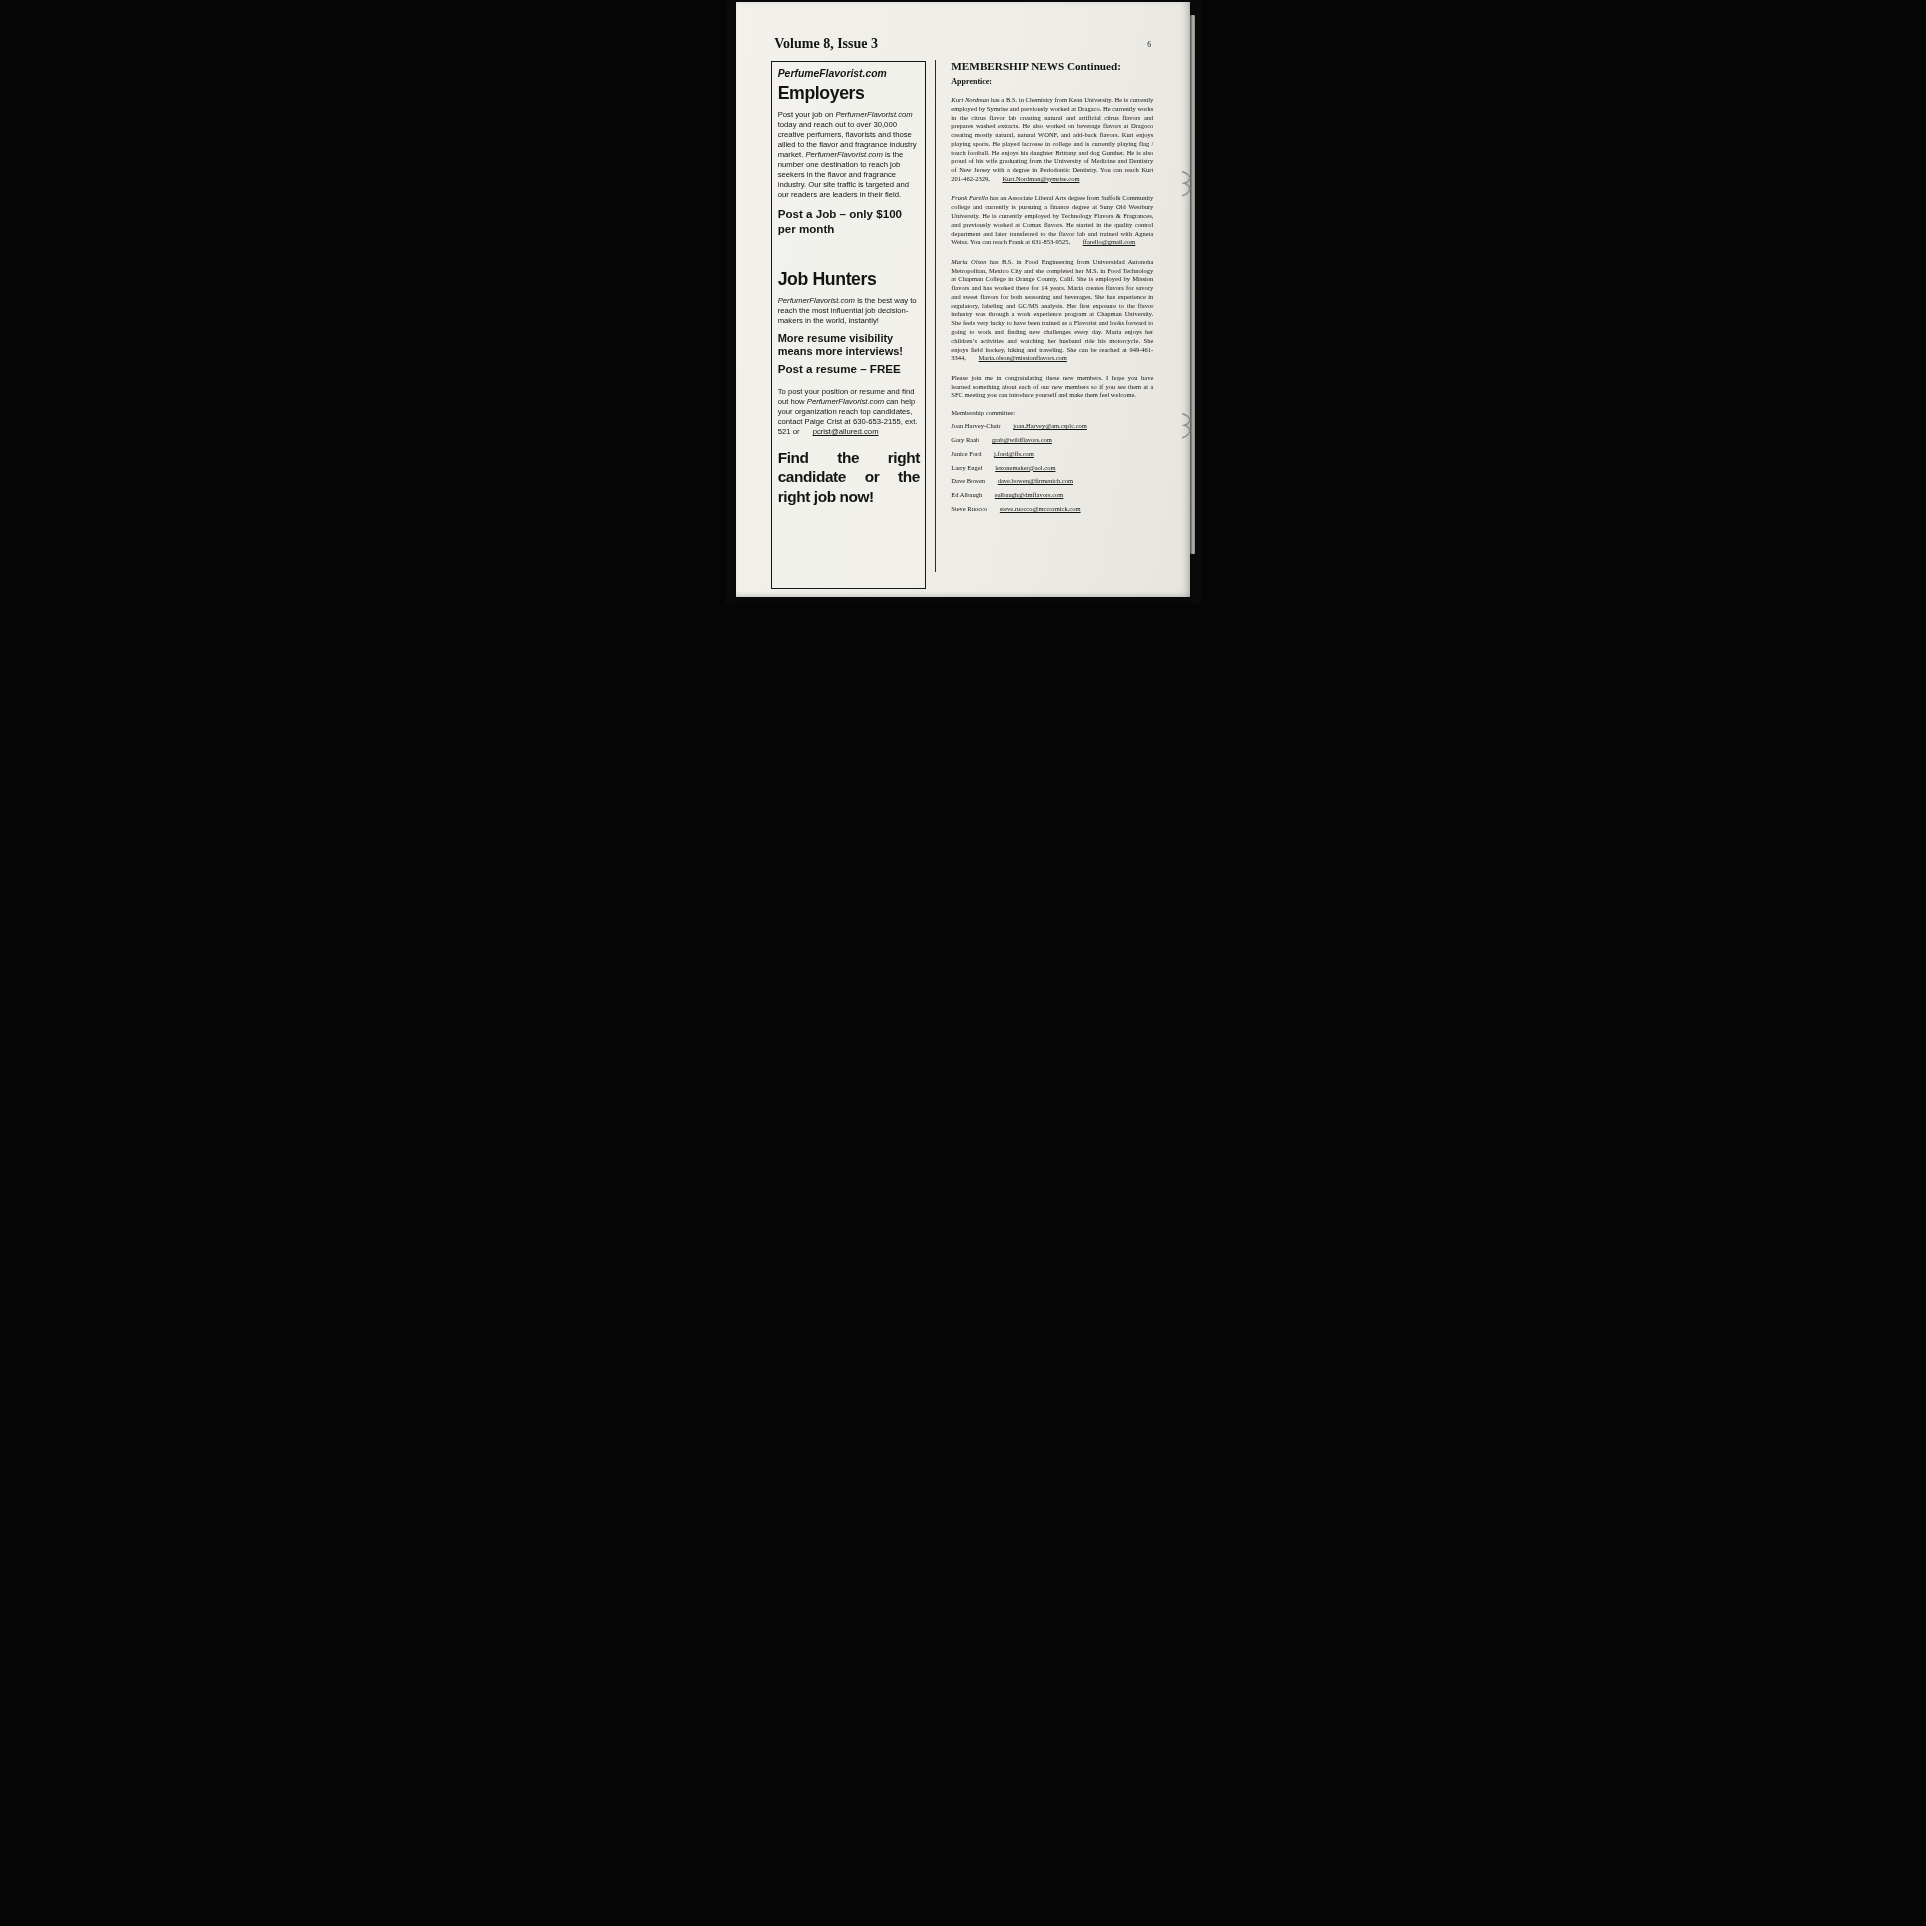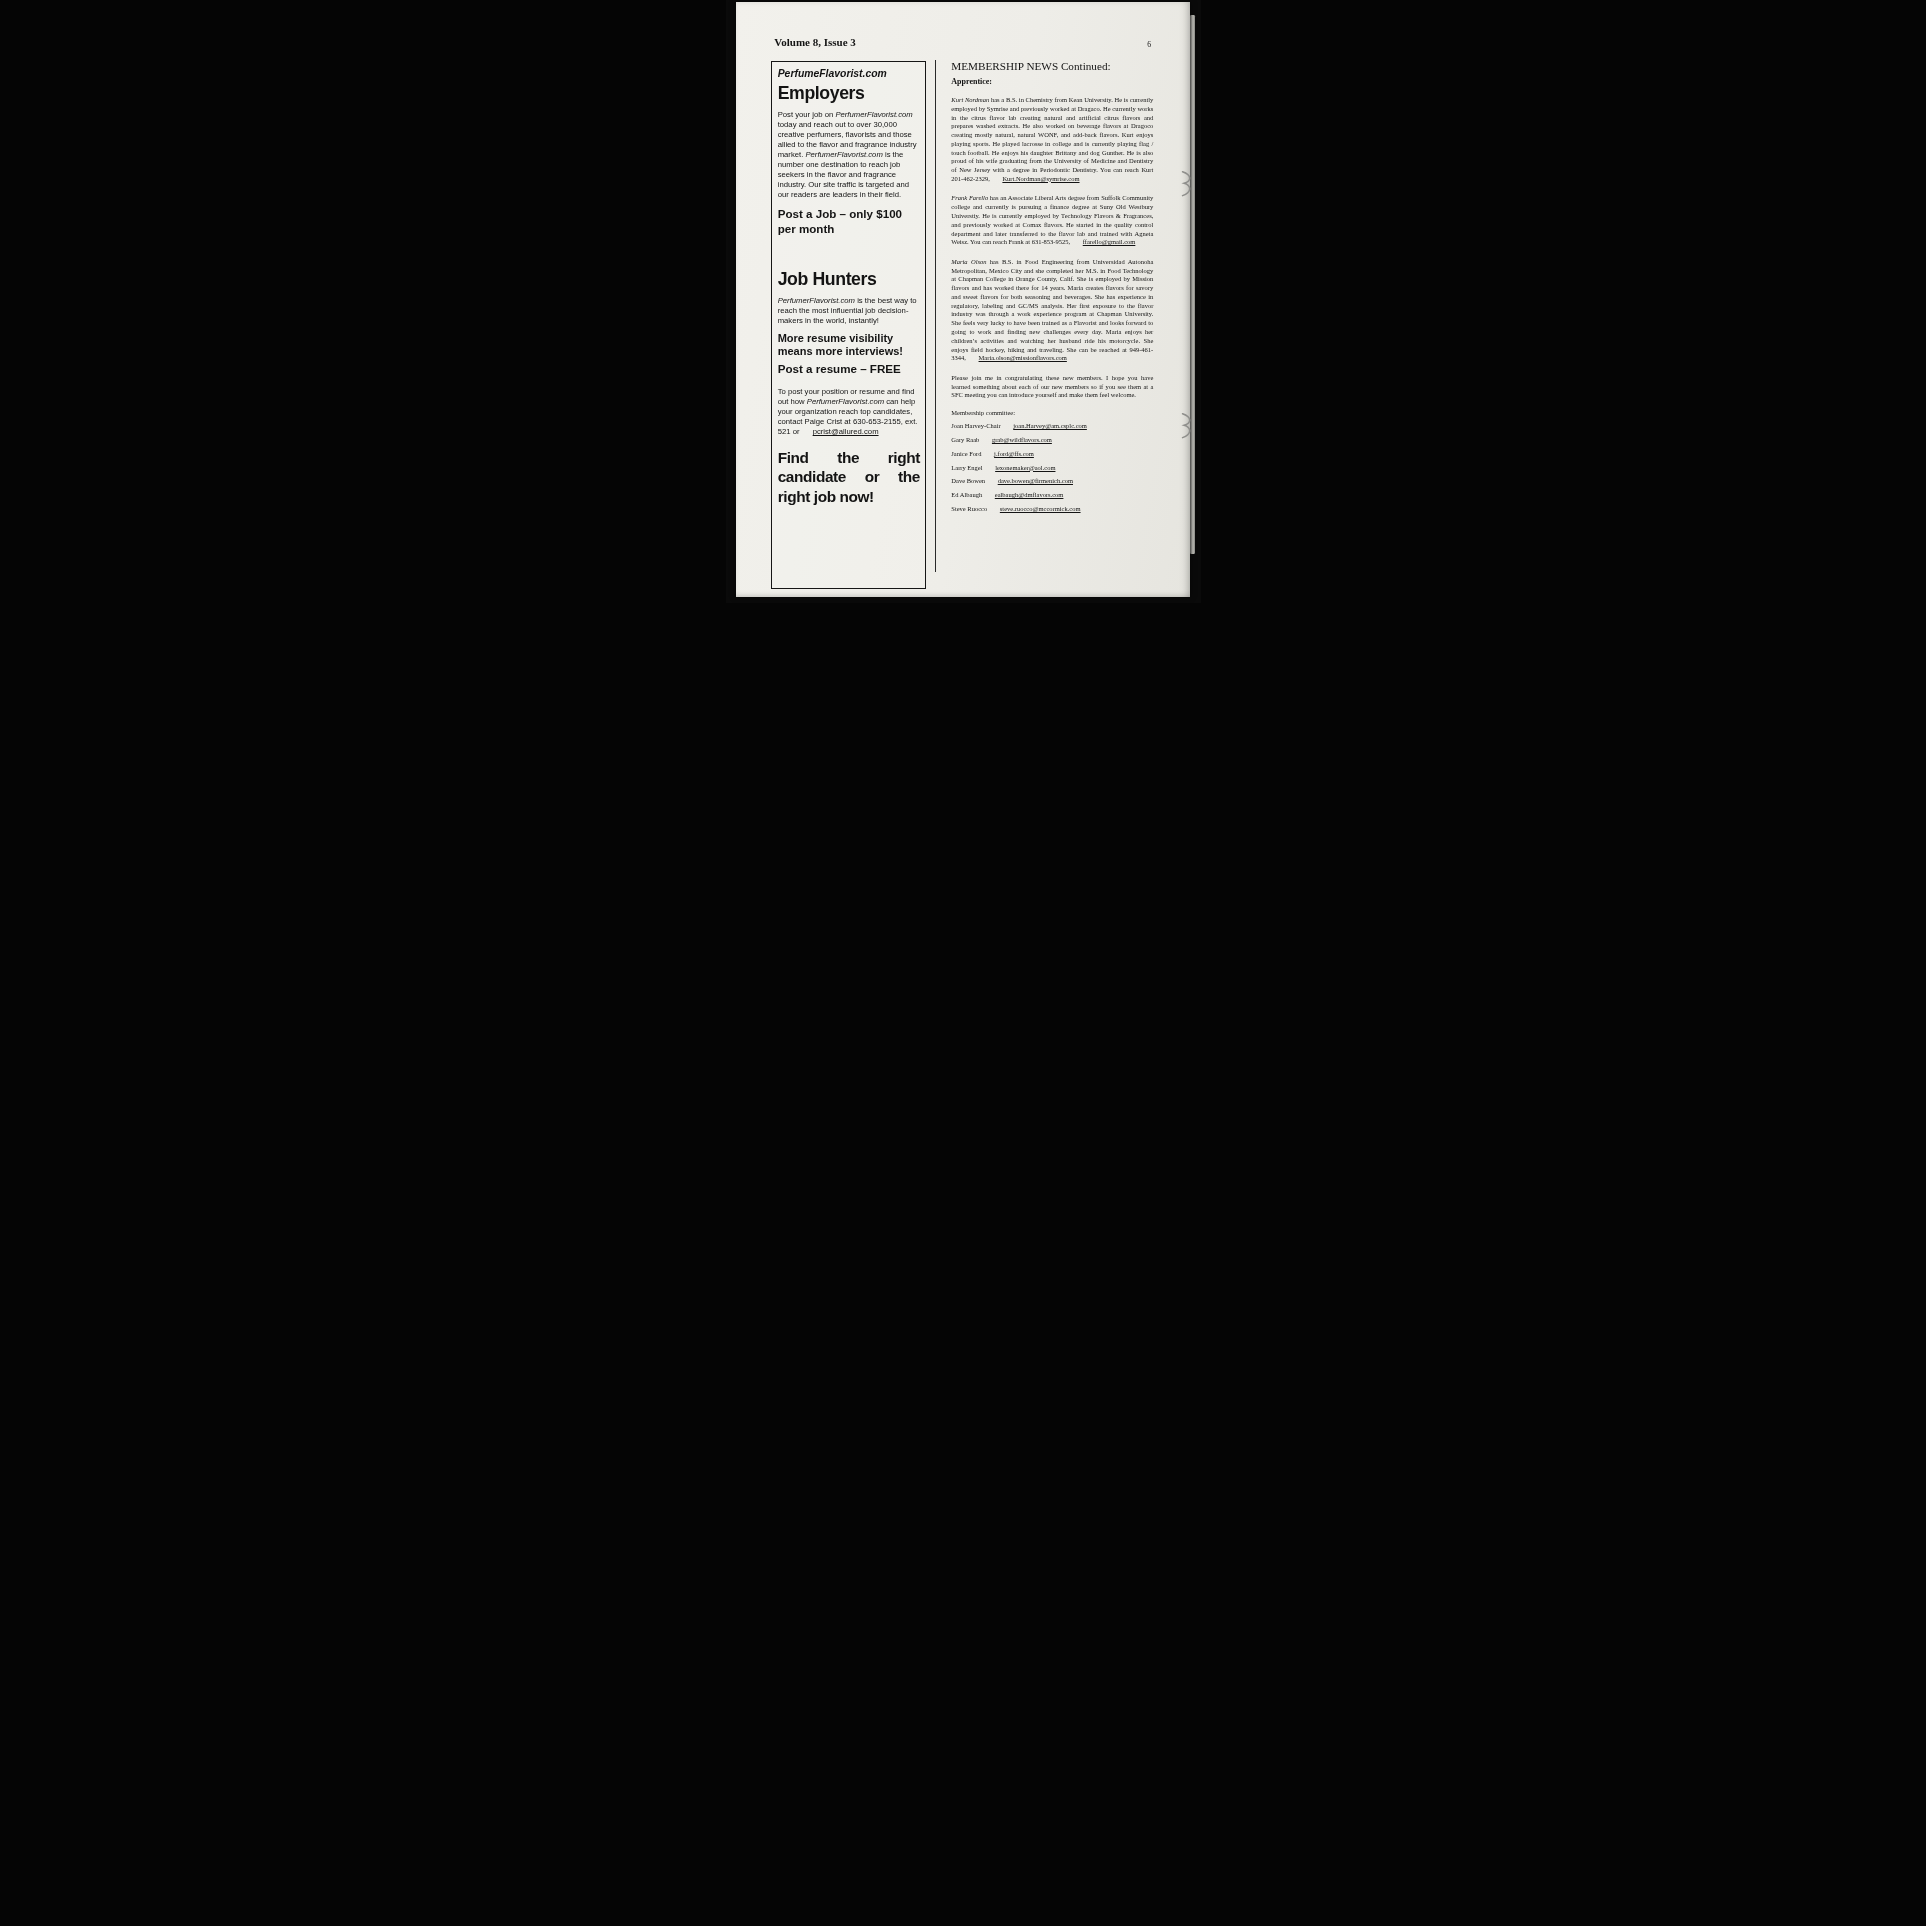--- a/index.html
+++ b/index.html
@@ -19,21 +19,21 @@
   }
   .page{
     position:absolute;left:10.8px;top:2.3px;width:454px;height:595px;
     background:linear-gradient(100deg,#f2f1ec 0%,#eeede8 55%,#e6e5df 100%);
     box-shadow:inset -5.4px 0 8.5px -3.9px rgba(0,0,0,0.28),
                inset 0 -3.9px 7px -3.9px rgba(0,0,0,0.18),
                0 0 5.4px rgba(0,0,0,0.6);
   }
   .vol{
     position:absolute;left:38px;top:34px;
-    font-size:11px;font-weight:bold;
+    font-size:14px;font-weight:bold;
   }
   .pnum{
     position:absolute;left:411px;top:38px;
     font-size:7.7px;
   }
   
   .adbox{
     position:absolute;left:35px;top:59px;width:155px;height:528px;
     border:0.8px solid #161616;
     box-sizing:border-box;
@@ -56,21 +56,21 @@
   
   .colrule{
     position:absolute;left:199px;top:58px;width:0.8px;height:512px;
     background:#2a2a2a;
   }
   
   .rcol{
     position:absolute;left:215px;top:57px;width:202px;
     font-size:6.5px;line-height:1.35;
   }
-  .rcol h2{font-size:11.2px;margin:0;font-weight:normal;}
+  .rcol h2{font-size:11.2px;margin:0;font-weight:bold;}
   .rcol h3{font-size:8px;margin:2.3px 0 0 0;font-weight:bold;}
   .prof{text-align:justify;margin:8.5px 0 0 0;}
   .prof + .prof{margin-top:10.8px;}
   .closingp{margin-top:11.6px;}
   .commlabel{margin:8.5px 0 0 0;}
   .comm{margin:5px 0 0 0;}
   .si{font-style:italic;}
   .su{text-decoration:underline;padding-left:11px;}
   
   .clip{position:absolute;width:11.6px;height:25.4px;}

